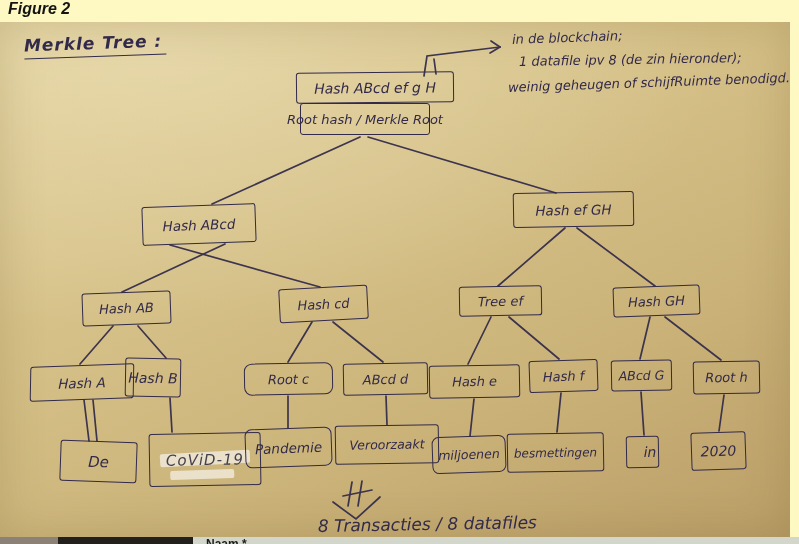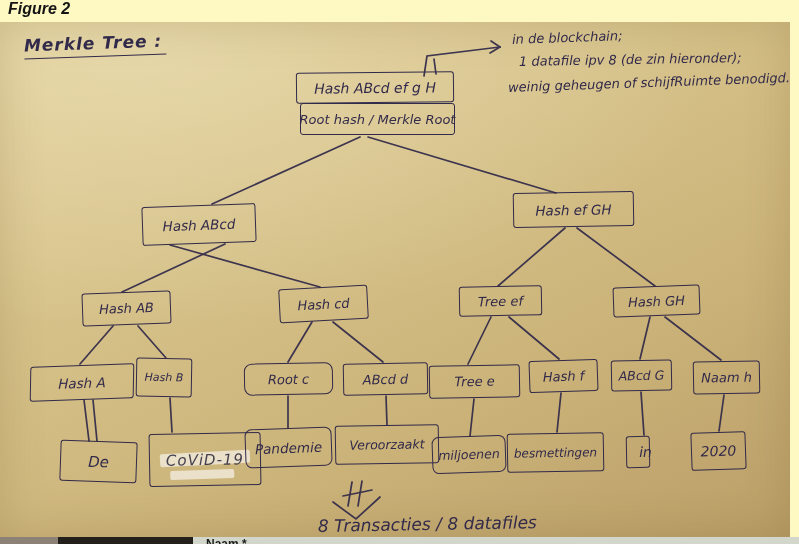--- a/index.html
+++ b/index.html
@@ -111,21 +111,21 @@
 
   <div class="diagram-title hand">Merkle Tree :</div>
 
   <div class="ann-line hand" style="left:512px; top:30px; transform:rotate(-2deg);">in de blockchain;</div>
   <div class="ann-line hand" style="left:519px; top:52px; transform:rotate(-1deg);">1 datafile ipv 8 (de zin hieronder);</div>
   <div class="ann-line hand" style="left:508px; top:75px; transform:rotate(-2deg);">weinig geheugen of schijfRuimte benodigd.</div>
 
   <div class="box" style="left:296px; top:72px; width:158px; height:31px; transform:rotate(-0.6deg); font-size:14px;">
     <span class="lbl hand">Hash ABcd ef g H</span>
   </div>
-  <div class="box" style="left:300px; top:103px; width:155px; height:32px; font-size:13px;">
+  <div class="box" style="left:300px; top:103px; width:130px; height:32px; font-size:13px;">
     <span class="lbl hand">Root hash / Merkle Root</span>
   </div>
 
   <div class="box" style="left:142px; top:205px; width:114px; height:39px; transform:rotate(-2deg); font-size:13.5px;">
     <span class="lbl hand">Hash ABcd</span>
   </div>
   <div class="box" style="left:513px; top:192px; width:121px; height:35px; transform:rotate(-1deg); font-size:13.5px;">
     <span class="lbl hand">Hash ef GH</span>
   </div>
 
@@ -138,40 +138,40 @@
   <div class="box" style="left:459px; top:286px; width:83px; height:30px; transform:rotate(-1deg);">
     <span class="lbl hand">Tree ef</span>
   </div>
   <div class="box" style="left:613px; top:286px; width:87px; height:30px; transform:rotate(-2deg);">
     <span class="lbl hand">Hash GH</span>
   </div>
 
   <div class="box" style="left:30px; top:365px; width:104px; height:35px; transform:rotate(-2deg) skewX(-3deg); font-size:13.5px;">
     <span class="lbl hand">Hash A</span>
   </div>
-  <div class="box" style="left:136px; top:358px; width:56px; height:39px; transform:rotate(1deg); font-size:11px;">
+  <div class="box" style="left:125px; top:358px; width:56px; height:39px; transform:rotate(1deg); font-size:14px;">
     <span class="lbl hand">Hash B</span>
   </div>
   <div class="box" style="left:244px; top:363px; width:89px; height:32px; transform:rotate(-1deg); border-radius:8px;">
     <span class="lbl hand">Root c</span>
   </div>
   <div class="box" style="left:343px; top:363px; width:85px; height:32px; transform:rotate(-1deg);">
     <span class="lbl hand">ABcd d</span>
   </div>
   <div class="box" style="left:429px; top:365px; width:91px; height:33px; transform:rotate(-1deg);">
-    <span class="lbl hand">Tree e</span>
+    <span class="lbl hand">Hash e</span>
   </div>
   <div class="box" style="left:529px; top:360px; width:69px; height:32px; transform:rotate(-2deg);">
     <span class="lbl hand">Hash f</span>
   </div>
   <div class="box" style="left:611px; top:360px; width:61px; height:31px; transform:rotate(-1deg); font-size:12.5px;">
     <span class="lbl hand">ABcd G</span>
   </div>
   <div class="box" style="left:693px; top:361px; width:67px; height:33px; transform:rotate(-1deg);">
-    <span class="lbl hand">Naam h</span>
+    <span class="lbl hand">Root h</span>
   </div>
 
   <div class="box" style="left:60px; top:441px; width:77px; height:41px; transform:rotate(2deg); font-size:15px;">
     <span class="lbl hand">De</span>
   </div>
   <div class="box" style="left:149px; top:433px; width:112px; height:53px; transform:rotate(-1deg); font-size:15px;">
     <span class="patch" style="left:10px; top:18px; width:90px; height:13px; transform:rotate(-2deg);"></span>
     <span class="patch" style="left:20px; top:36px; width:64px; height:9px; transform:rotate(-1deg);"></span>
     <span class="lbl hand covid-text">CoViD-19</span>
   </div>
@@ -180,21 +180,21 @@
   </div>
   <div class="box" style="left:335px; top:425px; width:104px; height:39px; transform:rotate(-1deg); font-size:12.5px;">
     <span class="lbl hand">Veroorzaakt</span>
   </div>
   <div class="box" style="left:432px; top:436px; width:74px; height:37px; transform:rotate(-2deg); font-size:12.5px; border-radius:7px;">
     <span class="lbl hand">miljoenen</span>
   </div>
   <div class="box" style="left:507px; top:433px; width:97px; height:39px; transform:rotate(-1deg); font-size:12px;">
     <span class="lbl hand">besmettingen</span>
   </div>
-  <div class="box" style="left:626px; top:436px; width:24px; height:32px; transform:rotate(-1deg); font-size:14px;padding-left:15px;">
+  <div class="box" style="left:626px; top:436px; width:33px; height:32px; transform:rotate(-1deg); font-size:14px;padding-left:15px;">
     <span class="lbl hand">in</span>
   </div>
   <div class="box" style="left:691px; top:432px; width:55px; height:38px; transform:rotate(-2deg); font-size:14px;">
     <span class="lbl hand">2020</span>
   </div>
 
   <div class="footer-note hand">8 Transacties / 8 datafiles</div>
 
   <div class="bottom-strip">
     <span class="strip-seg1"></span>

